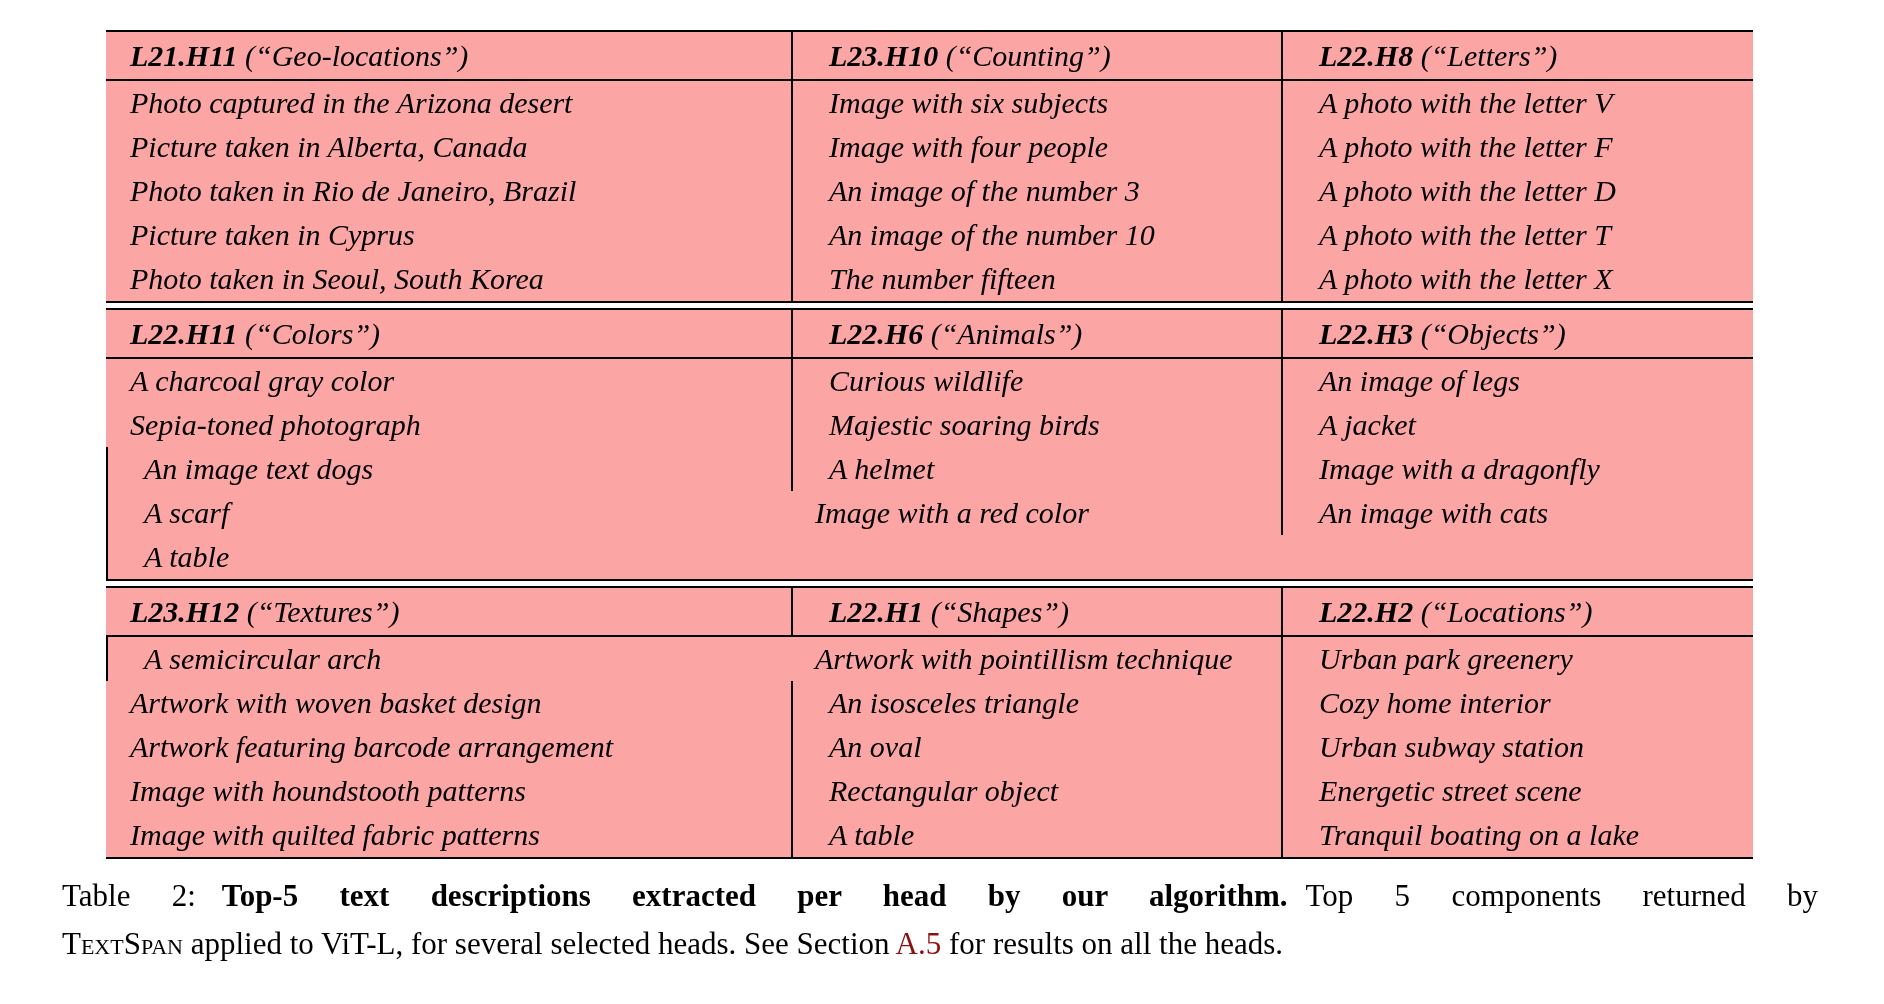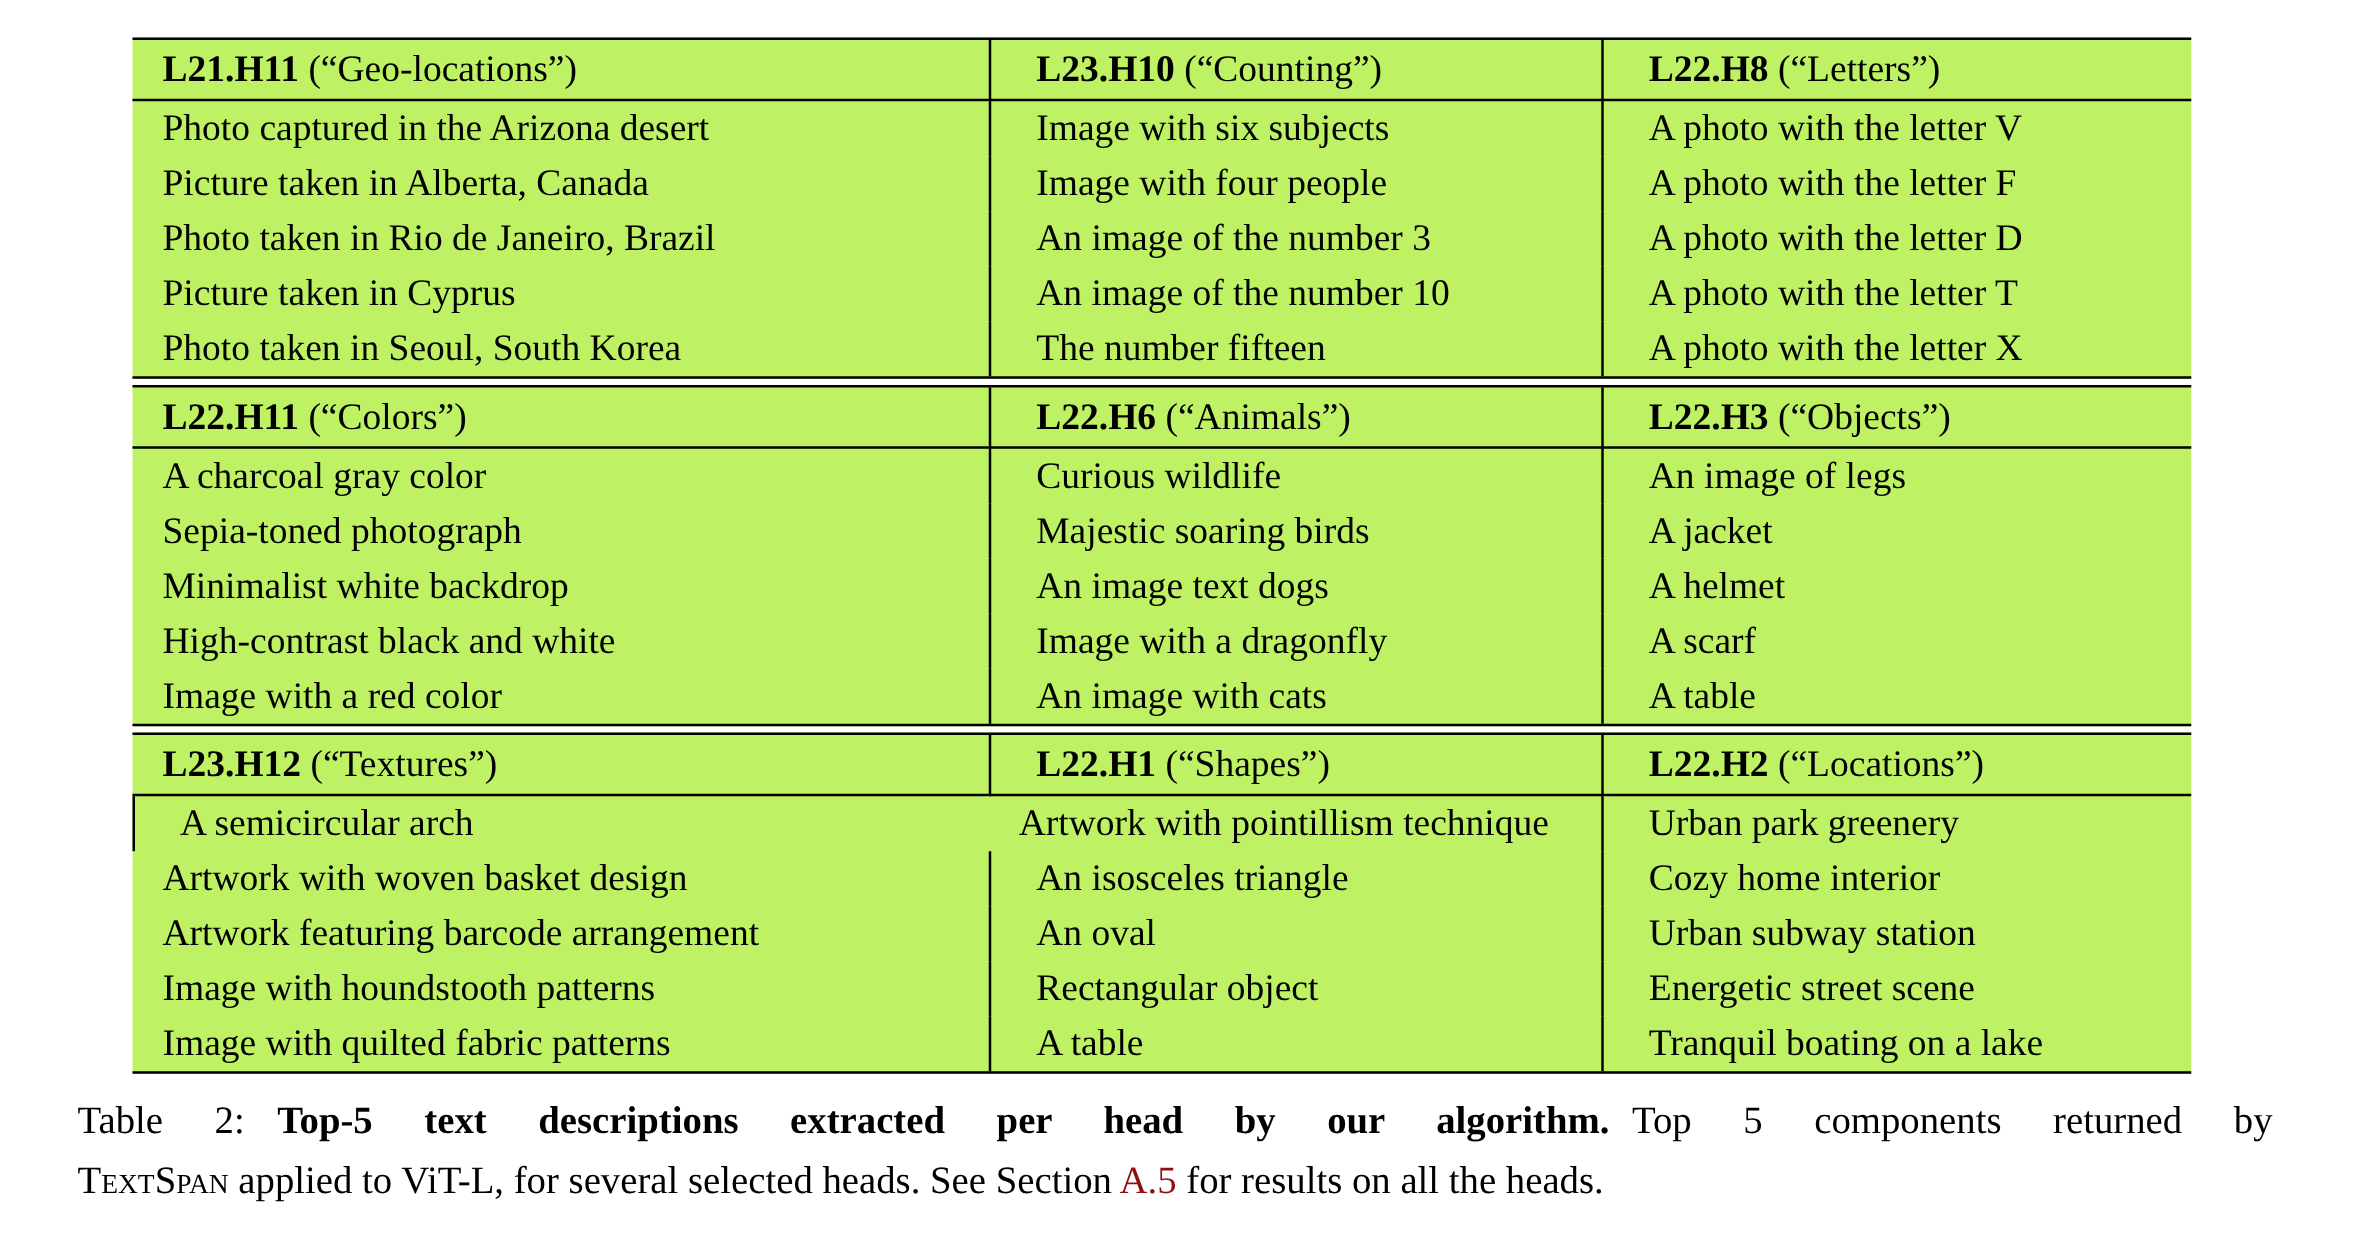--- a/index.html
+++ b/index.html
@@ -26,21 +26,22 @@
     top: 30px;
     width: 1647px;
     font-size: 30px;
     line-height: 44px;
   }
   .tgroup {
     display: grid;
     grid-template-columns: 685px 490px 472px;
     border-top: 2.5px solid #000;
     border-bottom: 2.5px solid #000;
-    background: #bef264;
+    background: #fca5a5;
+    font-style: italic;
   }
   .tgroup + .tgroup { margin-top: 5px; } 
   .cell {
     height: 44px;
     line-height: 44px;
     padding-left: 24px;
     white-space: nowrap;
     overflow: hidden;
   }
   .cell.hdr {
@@ -111,25 +112,23 @@
       <div class="cell hdr c3"><span class="hname">L22.H3</span> <span class="htopic">(“Objects”)</span></div>
 
       <div class="cell c1">A charcoal gray color</div>
       <div class="cell c2">Curious wildlife</div>
       <div class="cell c3">An image of legs</div>
 
       <div class="cell c1">Sepia-toned photograph</div>
       <div class="cell c2">Majestic soaring birds</div>
       <div class="cell c3">A jacket</div>
 
-      <div class="cell c1">Minimalist white backdrop</div>
       <div class="cell c2">An image text dogs</div>
       <div class="cell c3">A helmet</div>
 
-      <div class="cell c1">High-contrast black and white</div>
       <div class="cell c2">Image with a dragonfly</div>
       <div class="cell c3">A scarf</div>
 
       <div class="cell c1">Image with a red color</div>
       <div class="cell c2">An image with cats</div>
       <div class="cell c3">A table</div>
     </div>
 
     <div class="tgroup">
       <div class="cell hdr c1"><span class="hname">L23.H12</span> <span class="htopic">(“Textures”)</span></div>

